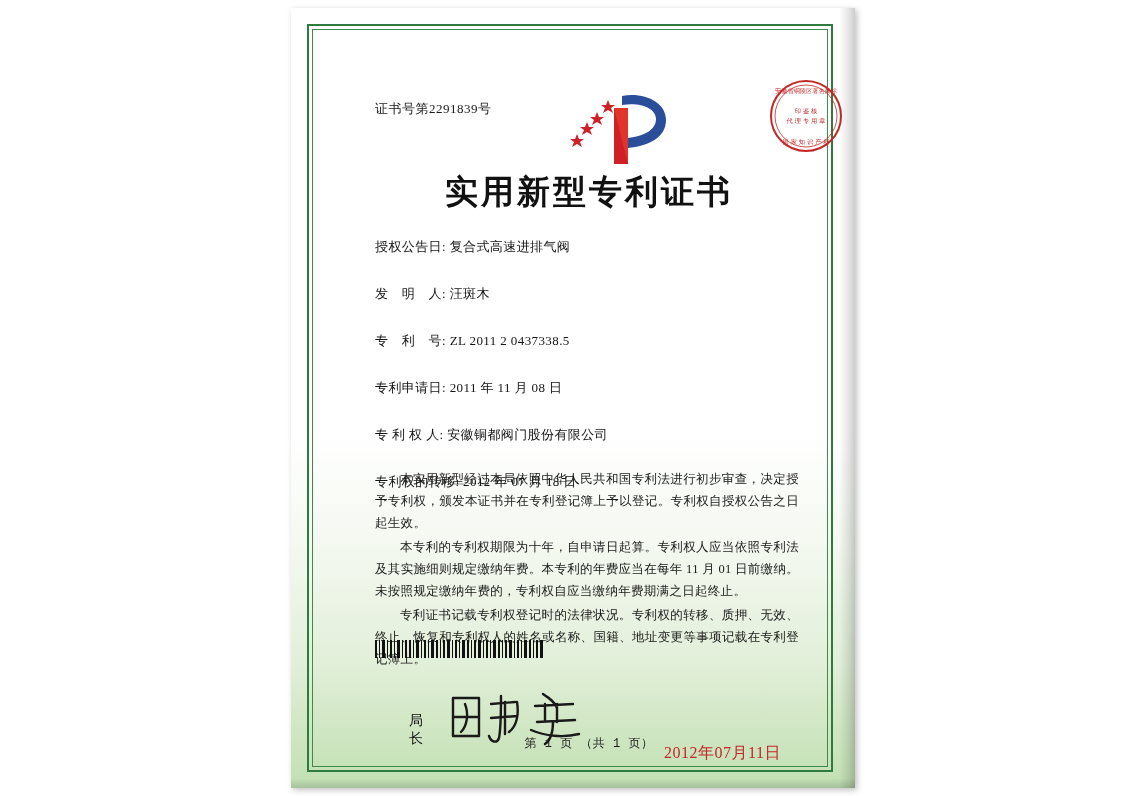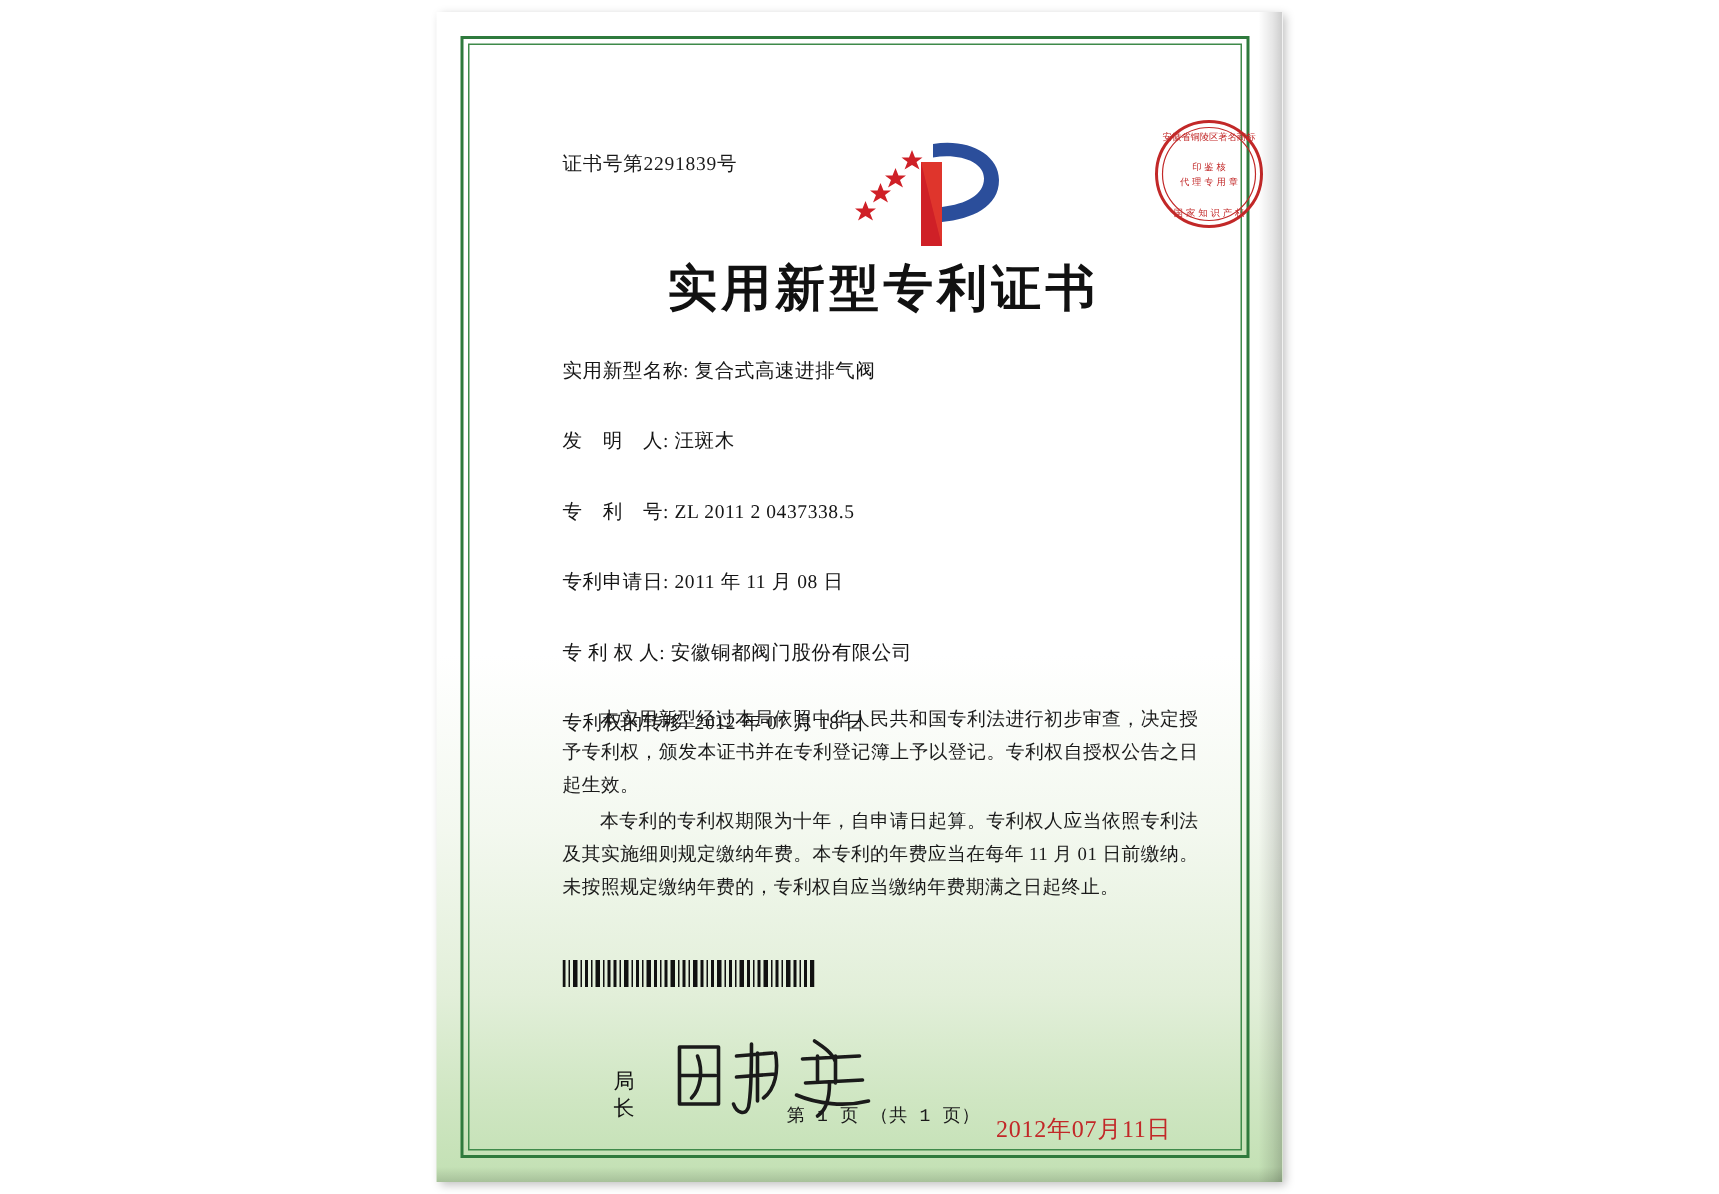--- a/index.html
+++ b/index.html
@@ -243,21 +243,21 @@
             <text x="38" y="45" text-anchor="middle">代 理 专 用 章</text>
             <text x="38" y="66" text-anchor="middle">国 家 知 识 产 权</text>
           </g>
         </svg>
       </div>
 
       <div class="title">实用新型专利证书</div>
 
       <div class="fields">
         <div class="field">
-          <span class="lbl">实用新型名称:</span>
+          <span class="lbl">授权公告日:</span>
           <span class="val">复合式高速进排气阀</span>
         </div>
         <div class="field">
           <span class="lbl">发　明　人:</span>
           <span class="val">汪斑木</span>
         </div>
         <div class="field">
           <span class="lbl">专　利　号:</span>
           <span class="val">ZL 2011 2 0437338.5</span>
         </div>
@@ -271,20 +271,21 @@
         </div>
         <div class="field">
           <span class="lbl">专利权的转移:</span>
           <span class="val">2012 年 07 月 18 日</span>
         </div>
       </div>
 
       <div class="body-text">
         <p>本实用新型经过本局依照中华人民共和国专利法进行初步审查，决定授予专利权，颁发本证书并在专利登记簿上予以登记。专利权自授权公告之日起生效。</p>
         <p>本专利的专利权期限为十年，自申请日起算。专利权人应当依照专利法及其实施细则规定缴纳年费。本专利的年费应当在每年 11 月 01 日前缴纳。未按照规定缴纳年费的，专利权自应当缴纳年费期满之日起终止。</p>
+        <p>专利证书记载专利权登记时的法律状况。专利权的转移、质押、无效、终止、恢复和专利权人的姓名或名称、国籍、地址变更等事项记载在专利登记簿上。</p>
       </div>
 
       <div class="barcode">
         <svg viewBox="0 0 168 18" width="168" height="18" preserveAspectRatio="none">
           <g fill="#111111">
             <rect x="0" y="0" width="2" height="18"></rect>
               <rect x="4" y="0" width="1" height="18"></rect>
             <rect x="7" y="0" width="3" height="18"></rect>
               <rect x="12" y="0" width="1" height="18"></rect>
             <rect x="15" y="0" width="2" height="18"></rect>

